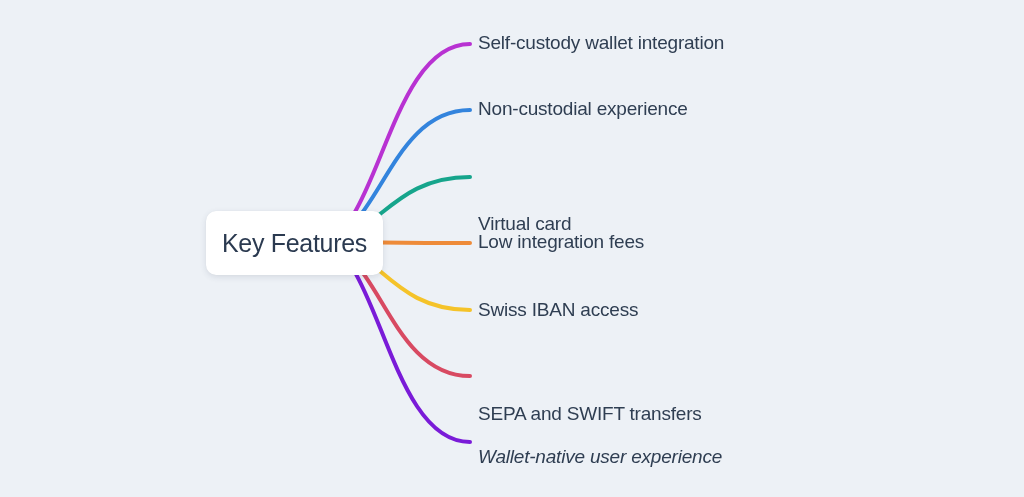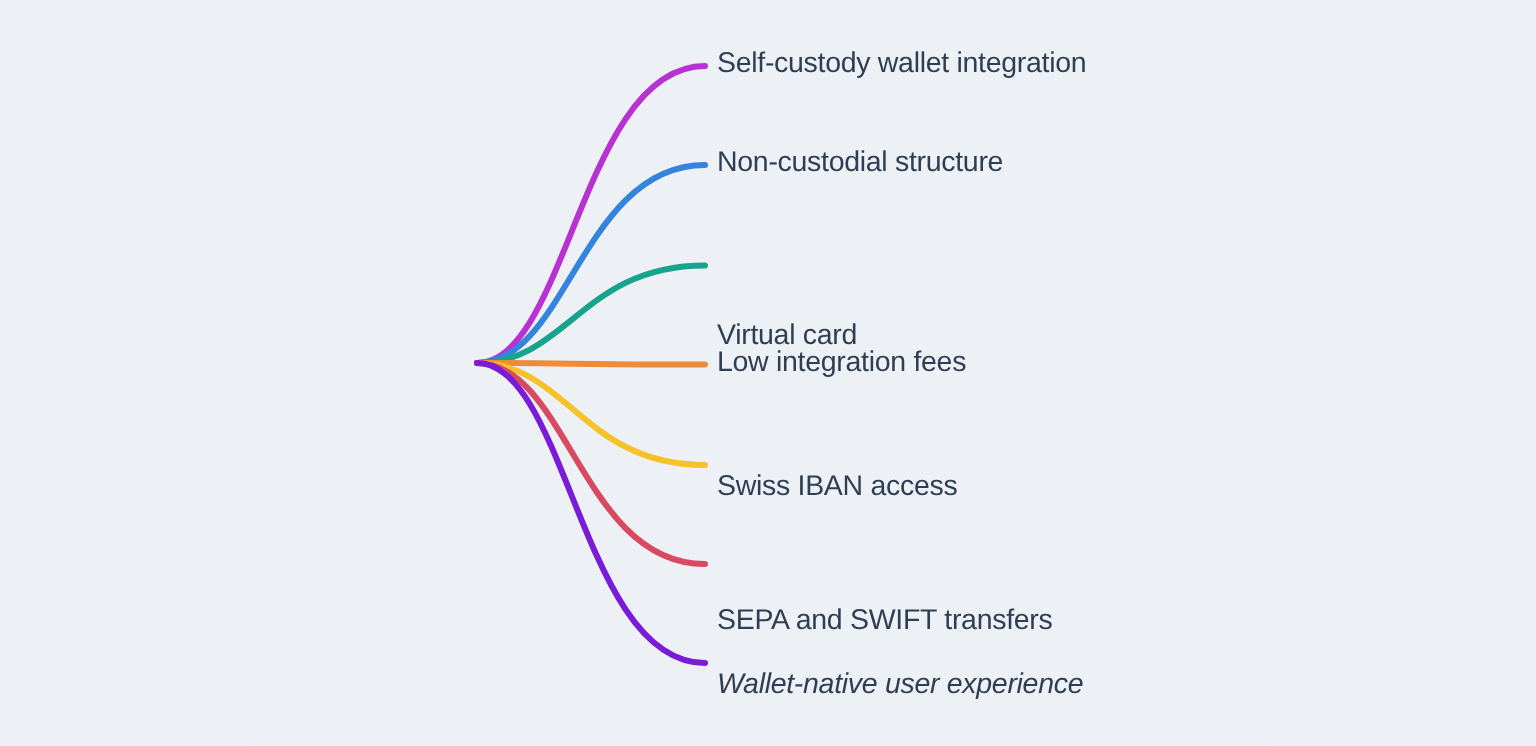--- a/index.html
+++ b/index.html
@@ -64,23 +64,26 @@
   <svg class="curves" viewBox="0 0 1024 497" xmlns="http://www.w3.org/2000/svg">
       <path d="M 318 242 C 378 242, 388 44, 470 44" stroke="#b832d2"></path>
       <path d="M 318 242 C 378 242, 388 110, 470 110" stroke="#3384dd"></path>
       <path d="M 318 242 C 378 242, 388 177, 470 177" stroke="#16a58c"></path>
       <path d="M 318 242 C 378 242, 388 243, 470 243" stroke="#ee8b39"></path>
       <path d="M 318 242 C 378 242, 388 310, 470 310" stroke="#f5c329"></path>
       <path d="M 318 242 C 378 242, 388 376, 470 376" stroke="#d84a62"></path>
       <path d="M 318 242 C 378 242, 388 442, 470 442" stroke="#7a1bd8"></path>
     </svg>
 
+  <div class="root-node">
+    <span class="root-label">Key Features</span>
+  </div>
 
   <div>
       <div class="branch-label" style="top: 44px;">Self-custody wallet integration</div>
-      <div class="branch-label" style="top: 110px;">Non-custodial structure</div>
+      <div class="branch-label" style="top: 110px;">Non-custodial experience</div>
       <div class="branch-label" style="top: 177px; margin-top: 48px;">Virtual card</div>
       <div class="branch-label" style="top: 243px;">Low integration fees</div>
-      <div class="branch-label" style="top: 326px;">Swiss IBAN access</div>
+      <div class="branch-label" style="top: 311px;">Swiss IBAN access</div>
       <div class="branch-label" style="top: 376px; margin-top: 39px;">SEPA and SWIFT transfers</div>
       <div class="branch-label" style="top: 458px; font-style: italic;">Wallet-native user experience</div>
     </div>
 </div>
 
 </body></html>

